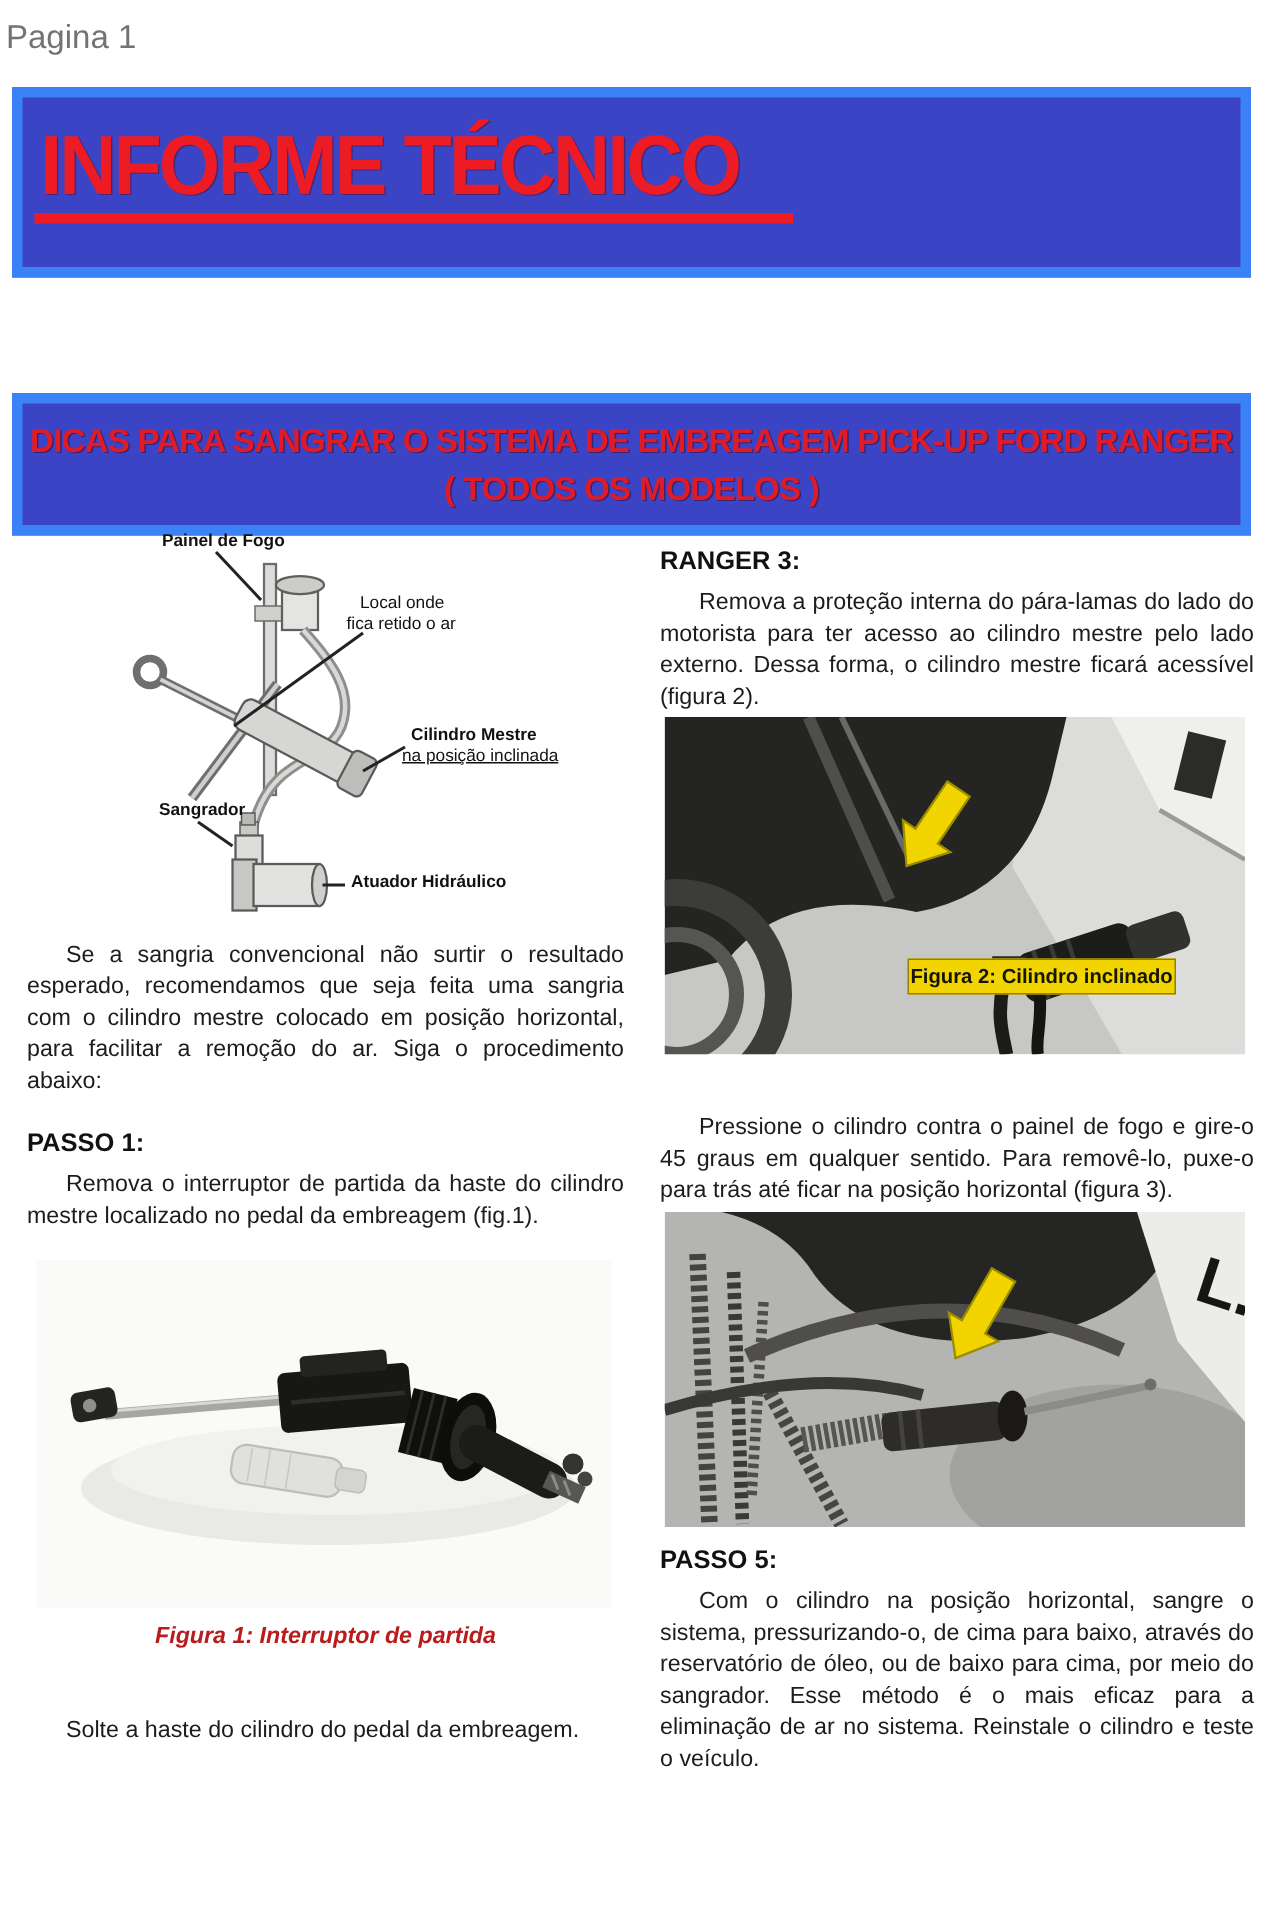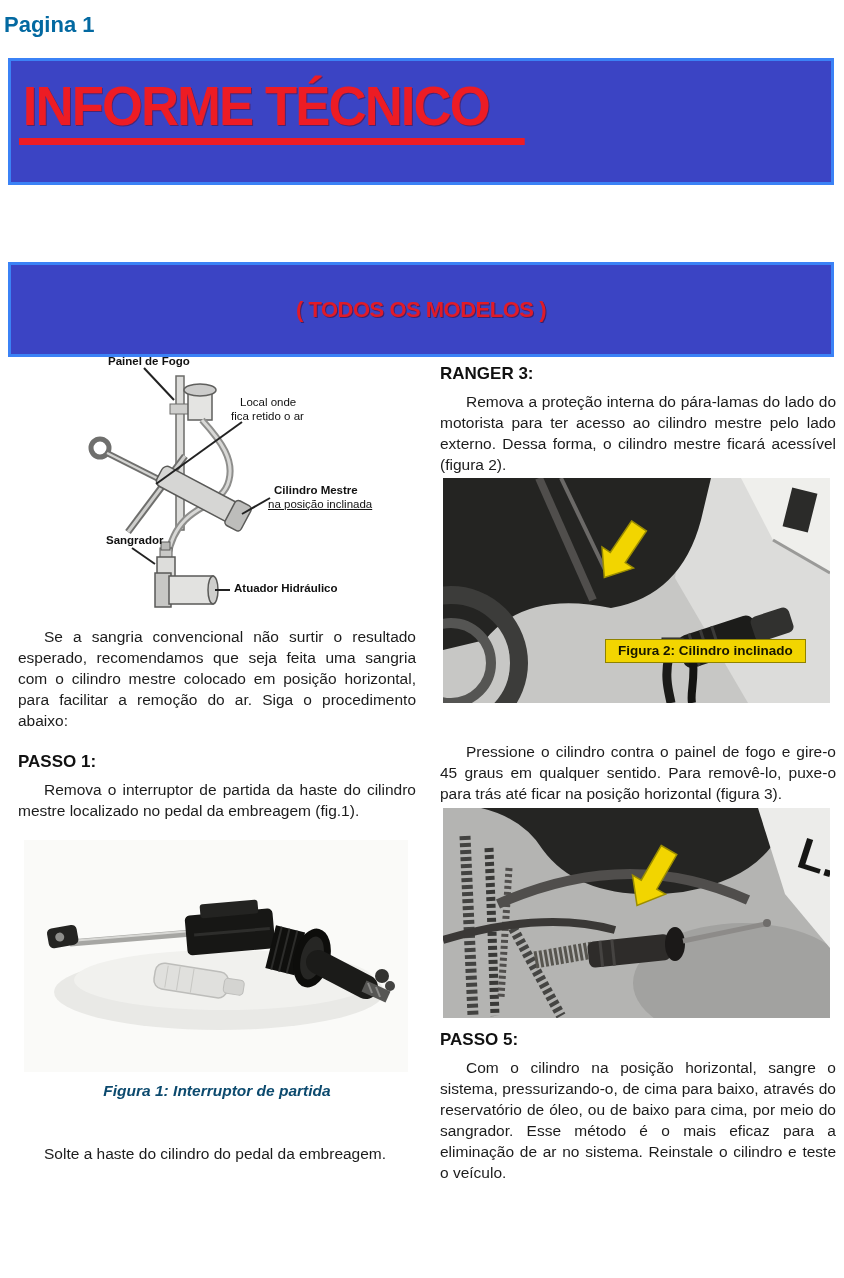--- a/index.html
+++ b/index.html
@@ -1,25 +1,25 @@
 <!DOCTYPE html>
 <html><head>
 <meta charset="utf-8">
 <style>
   html,body{margin:0;padding:0;background:#ffffff;}
   .page{
     position:relative;width:844px;height:1278px;background:#ffffff;overflow:hidden;
     font-family:"Liberation Sans",sans-serif;color:#1a1a1a;
   }
   .page-label{
-    position:absolute;left:4px;top:12px;font-size:22px;font-weight:bold;color:#0369a1;
+    position:absolute;left:4px;top:12px;font-size:22px;font-weight:normal;color:#737373;
   }
   .banner{
     position:absolute;left:8px;width:826px;background:#3b44c4;
-    border:3px solid #3b82f6;box-sizing:border-box;
+    border:7px solid #3b82f6;box-sizing:border-box;
   }
   .title-banner{top:58px;height:127px;}
   .title-text{
     display:inline-block;margin:16px 0 0 8px;padding:0 38px 2px 4px;
     font-size:56px;font-weight:bold;letter-spacing:-2px;color:#ed1c24;
     border-bottom:7px solid #ed1c24;line-height:1.05;white-space:nowrap;
     transform:scaleX(0.94);transform-origin:left top;
     text-shadow:1px 1px 0 rgba(90,0,20,.45);
   }
   .subtitle-banner{
@@ -31,48 +31,49 @@
   }
   .passo-h{position:absolute;font-size:17px;font-weight:bold;color:#111;}
   .body-p{
     position:absolute;font-size:15.5px;line-height:1.36;text-align:justify;
     text-indent:26px;color:#1c1c1c;
   }
   .leftcol{left:18px;width:398px;}
   .rightcol{left:440px;width:396px;}
   .fig-caption-main{
     position:absolute;left:18px;width:398px;text-align:center;
-    font-size:15.5px;font-weight:bold;font-style:italic;color:#0c4a6e;
+    font-size:15.5px;font-weight:bold;font-style:italic;color:#b91c1c;
   }
   .photo{position:absolute;overflow:hidden;}
   .photo svg{display:block;}
   .yellow-caption{
     position:absolute;background:#f2d500;border:1px solid #8f8200;
     color:#161600;font-size:13.5px;font-weight:bold;
-    padding:3px 12px;white-space:nowrap;line-height:1.2;
+    padding:3px 1px;white-space:nowrap;line-height:1.2;
   }
   .diagram{position:absolute;left:28px;top:352px;width:392px;height:258px;}
   .diagram svg{position:absolute;left:0;top:0;}
   .dlabel{
     position:absolute;font-size:11.5px;font-weight:bold;color:#111;line-height:1.2;white-space:nowrap;
   }
   .dlabel.normal{font-weight:normal;}
 </style>
 </head>
 <body>
 
 <div class="page">
 
   <div class="page-label">Pagina 1</div>
 
   <div class="banner title-banner">
     <span class="title-text">INFORME TÉCNICO</span>
   </div>
 
   <div class="banner subtitle-banner">
+    <div class="subtitle-line">DICAS PARA SANGRAR O SISTEMA DE EMBREAGEM PICK-UP FORD RANGER</div>
     <div class="subtitle-line">( TODOS OS MODELOS )</div>
   </div>
 
   <div class="diagram">
     <svg width="392" height="258" viewBox="0 0 392 258">
 
       <rect x="148" y="24" width="8" height="154" fill="#dcdcda" stroke="#6c6c6a" stroke-width="1.5"></rect>
 
       <rect x="142" y="52" width="22" height="10" fill="#cfcfcd" stroke="#6c6c6a"></rect>
 

